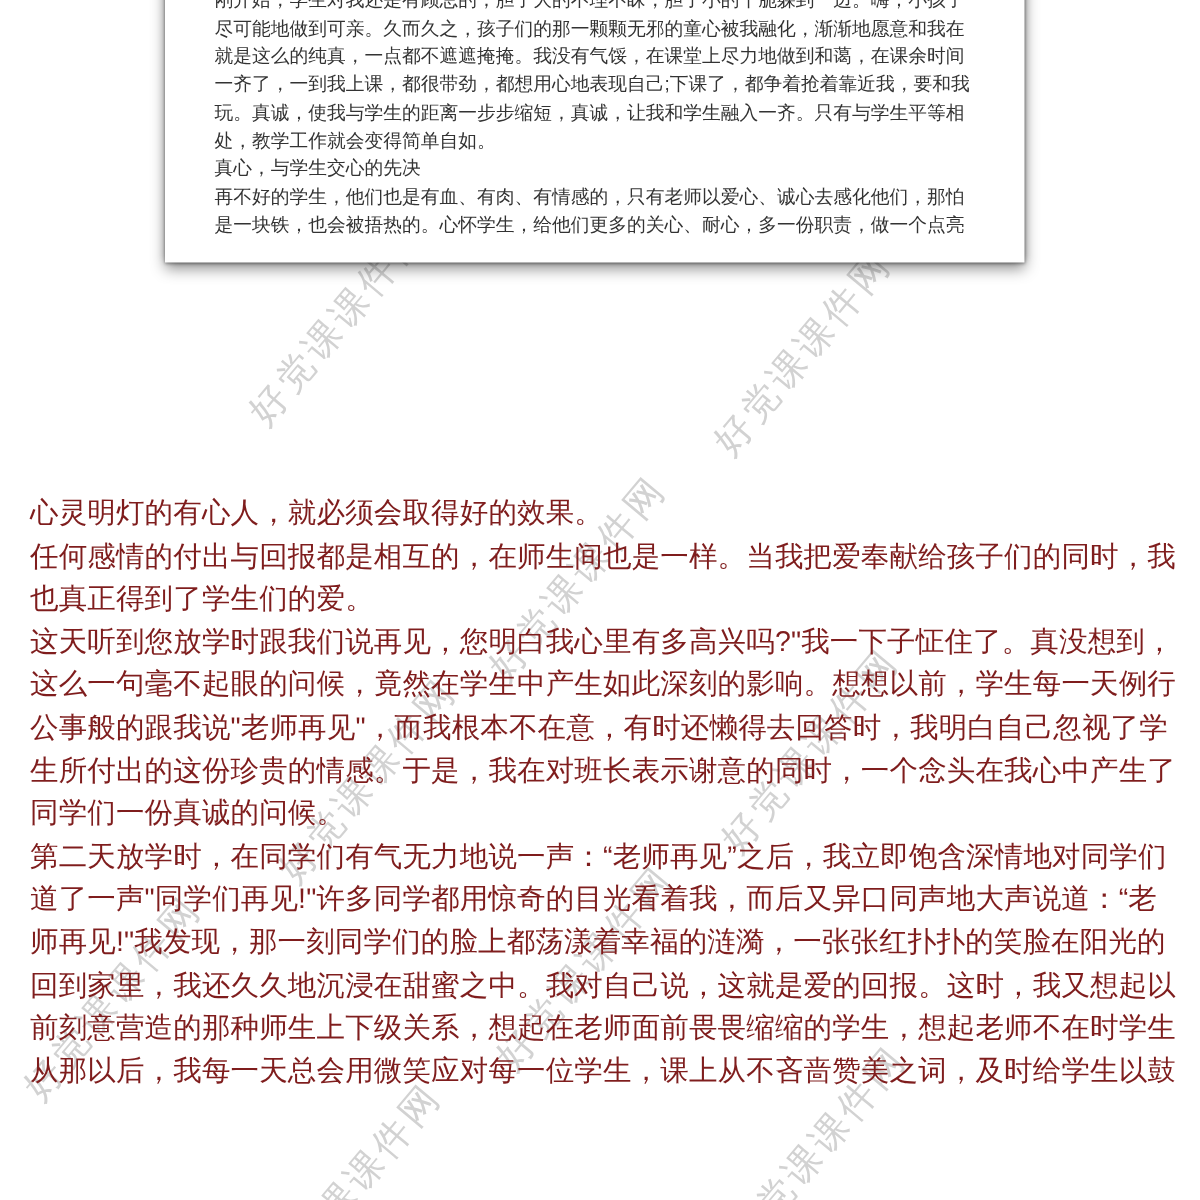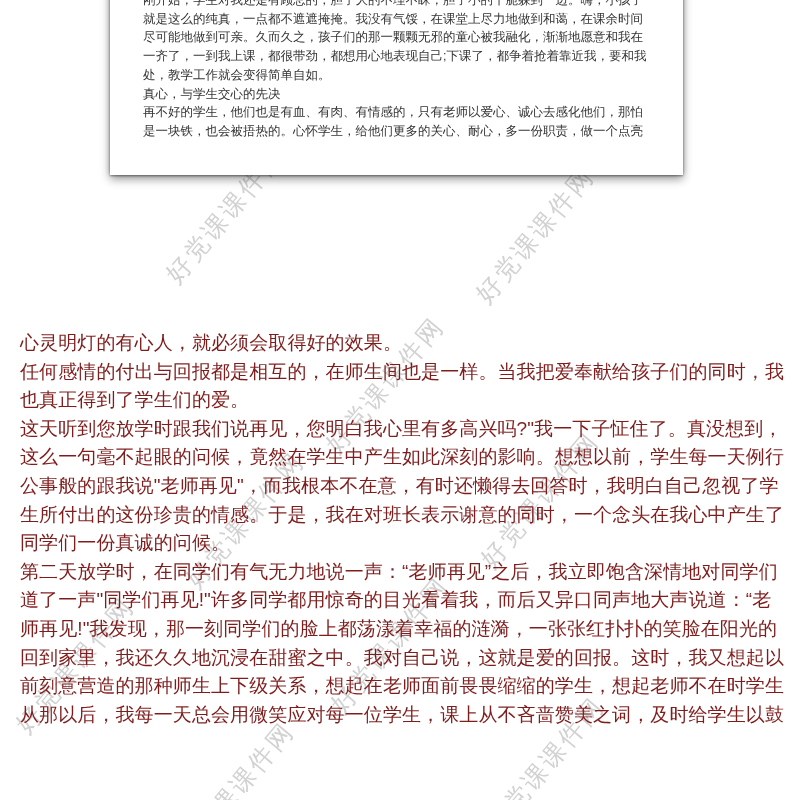--- a/index.html
+++ b/index.html
@@ -80,23 +80,24 @@
       <span style="left: 540px; top: 500px;">好党课课件网</span>
       <span style="left: 390px; top: 645px;">好党课课件网</span>
       <span style="left: 75px; top: 665px;">好党课课件网</span>
       <span style="left: 235px; top: 790px;">好党课课件网</span>
       <span style="left: 545px; top: 765px;">好党课课件网</span>
     </div>
 
   <div class="page-thumb">
     <div class="thumb-text" id="thumb-text">
         <div>刚开始，学生对我还是有顾忌的，胆子大的不理不睬，胆子小的干脆躲到一边。嗨，小孩子</div>
+        <div>尽可能地做到可亲。久而久之，孩子们的那一颗颗无邪的童心被我融化，渐渐地愿意和我在</div>
         <div>就是这么的纯真，一点都不遮遮掩掩。我没有气馁，在课堂上尽力地做到和蔼，在课余时间</div>
-        <div>尽可能地做到可亲。久而久之，孩子们的那一颗颗无邪的童心被我融化，渐渐地愿意和我在</div>
         <div>一齐了，一到我上课，都很带劲，都想用心地表现自己;下课了，都争着抢着靠近我，要和我</div>
+        <div>玩。真诚，使我与学生的距离一步步缩短，真诚，让我和学生融入一齐。只有与学生平等相</div>
         <div>处，教学工作就会变得简单自如。</div>
         <div>真心，与学生交心的先决</div>
         <div>再不好的学生，他们也是有血、有肉、有情感的，只有老师以爱心、诚心去感化他们，那怕</div>
         <div>是一块铁，也会被捂热的。心怀学生，给他们更多的关心、耐心，多一份职责，做一个点亮</div>
       </div>
   </div>
 
   <div class="body-text" id="body-text">
       <div>心灵明灯的有心人，就必须会取得好的效果。</div>
       <div>任何感情的付出与回报都是相互的，在师生间也是一样。当我把爱奉献给孩子们的同时，我</div>

